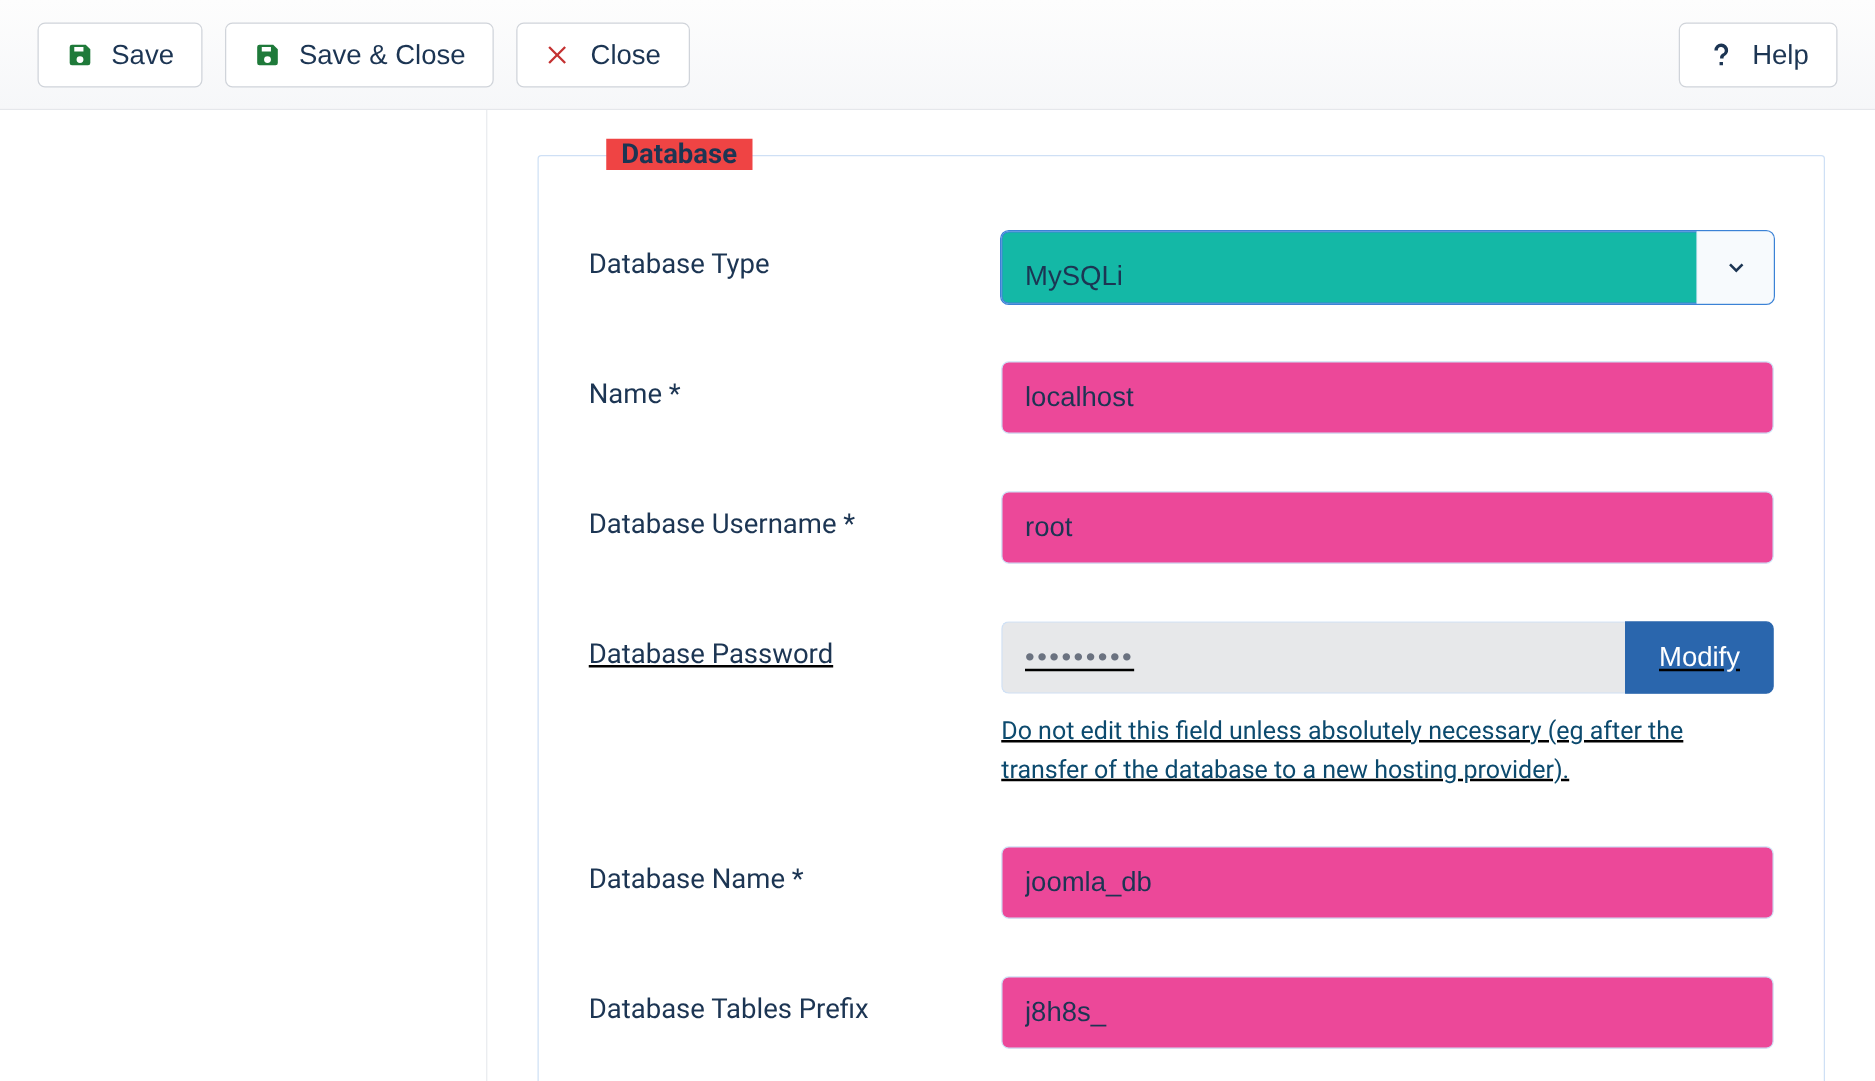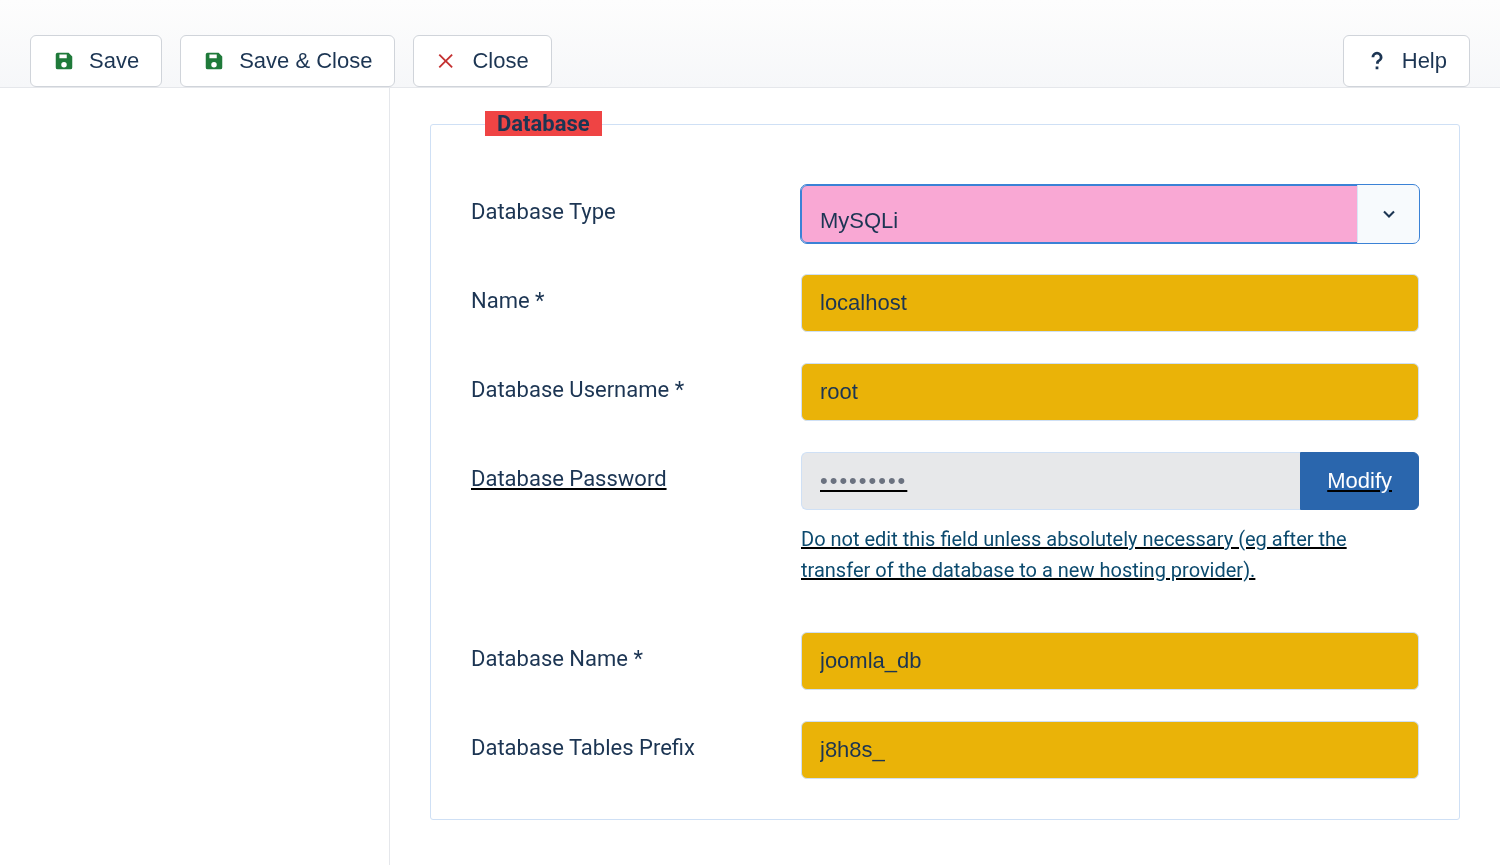--- a/index.html
+++ b/index.html
@@ -3,21 +3,21 @@
 <meta charset="utf-8">
 <style>
   * { box-sizing: border-box; margin: 0; padding: 0; }
   html, body { width: 1500px; height: 865px; font-family: -apple-system, BlinkMacSystemFont, "Segoe UI", Roboto, Arial, sans-serif; background: #fff; }
   
   .toolbar {
     height: 88px;
     background: linear-gradient(#fdfdfd, #f6f7f9);
     border-bottom: 1px solid #e5e7eb;
     display: flex;
-    align-items: flex-end;
+    align-items: center;
     padding: 0 30px;
   }
   .toolbar-left { display: flex; gap: 18px; }
   .toolbar-spacer { flex: 1; }
   .btn {
     display: inline-flex;
     align-items: center;
     gap: 14px;
     background: #fff;
     border: 1px solid #d0d4da;
@@ -61,40 +61,40 @@
     left: 54px;
     background: #ef4444;
     padding: 0 12px;
     font-size: 22px;
     font-weight: 700;
     color: #1c3553;
   }
   .form-row {
     display: flex;
     align-items: flex-start;
-    margin-bottom: 31px;
+    margin-bottom: 46px;
   }
   .form-row.with-help { margin-bottom: 46px; text-decoration: underline; }
   .form-label {
     width: 330px;
     font-size: 22px;
     color: #1c3553;
     padding-top: 14px;
   }
   .form-control-wrap { flex: 1; }
   .form-select-wrap {
     position: relative;
   }
   .form-select {
     width: 100%;
     height: 58px;
     border: 1px solid #3b82d6;
     outline: 1px solid #3b82d6;
     border-radius: 6px;
-    background: #f9a8d4;
+    background: #14b8a6;
     font-size: 22px;
     color: #1c3553;
     padding: 12px 60px 0 18px;
     appearance: none;
     -webkit-appearance: none;
     cursor: pointer;
   }
   .select-chevron {
     position: absolute;
     right: 0; top: 0;
@@ -104,21 +104,21 @@
     background: #f7fafd;
     border-radius: 0 6px 6px 0;
     pointer-events: none;
   }
   .select-chevron svg { width: 20px; height: 20px; fill: none; stroke: #1c3553; stroke-width: 2.5; }
   .form-input {
     width: 100%;
     height: 58px;
     border: 1px solid #cfe0f5;
     border-radius: 6px;
-    background: #eab308;
+    background: #ec4899;
     font-size: 22px;
     color: #1c3553;
     padding: 0 18px;
   }
   .input-group { display: flex; width: 100%; }
   .input-group .form-input {
     border-radius: 6px 0 0 6px;
     background: #e7e8ea;
     color: #6b7280;
     letter-spacing: 2px;

